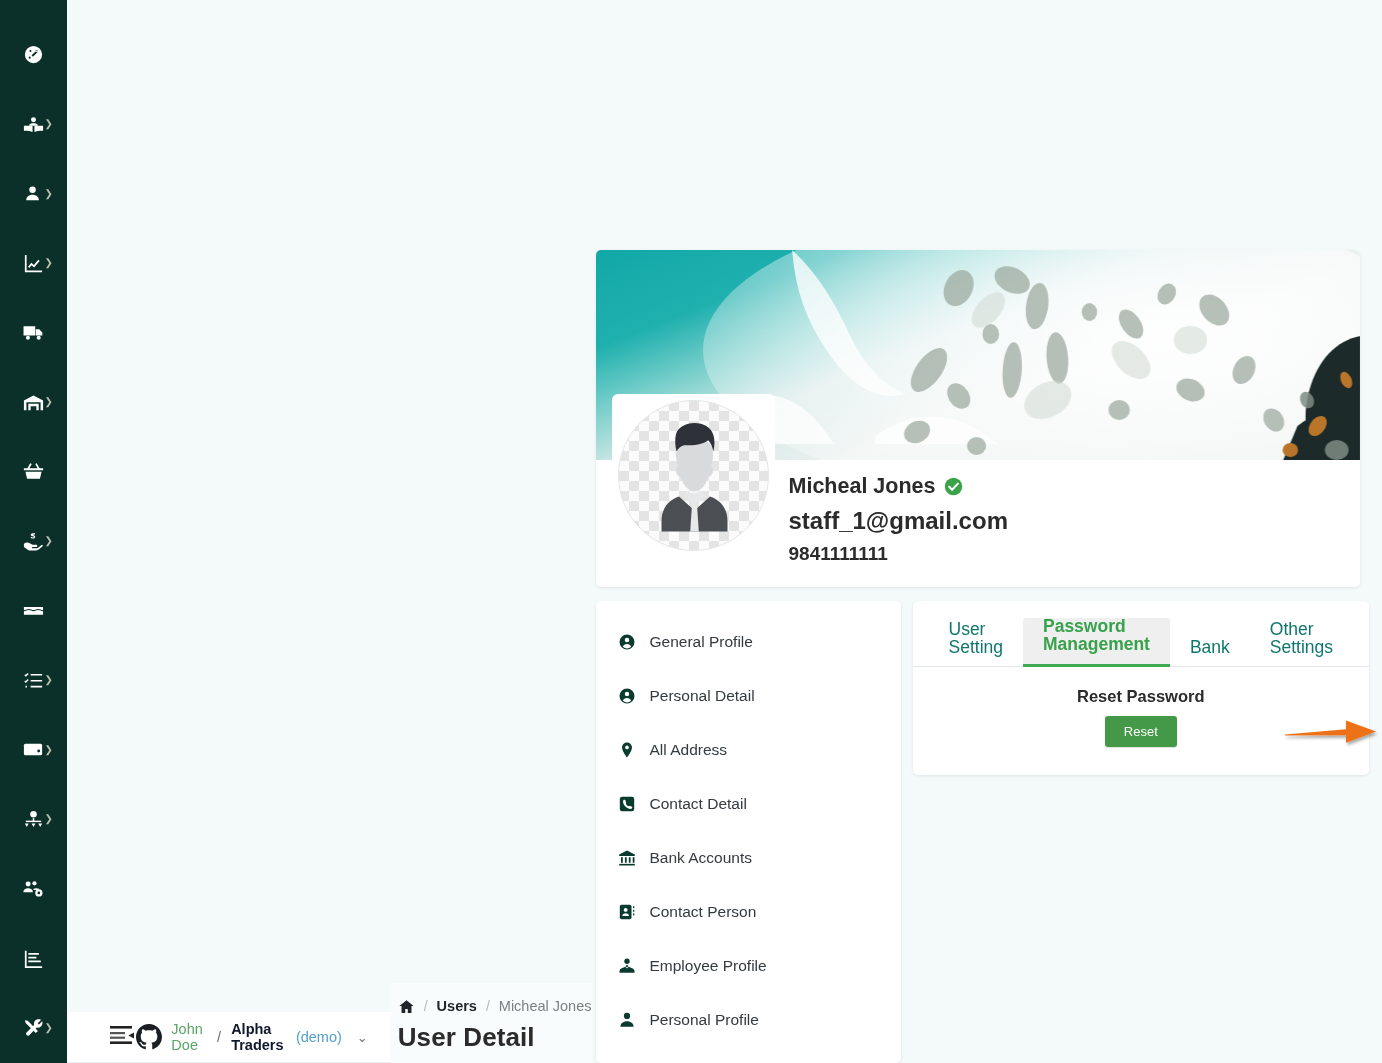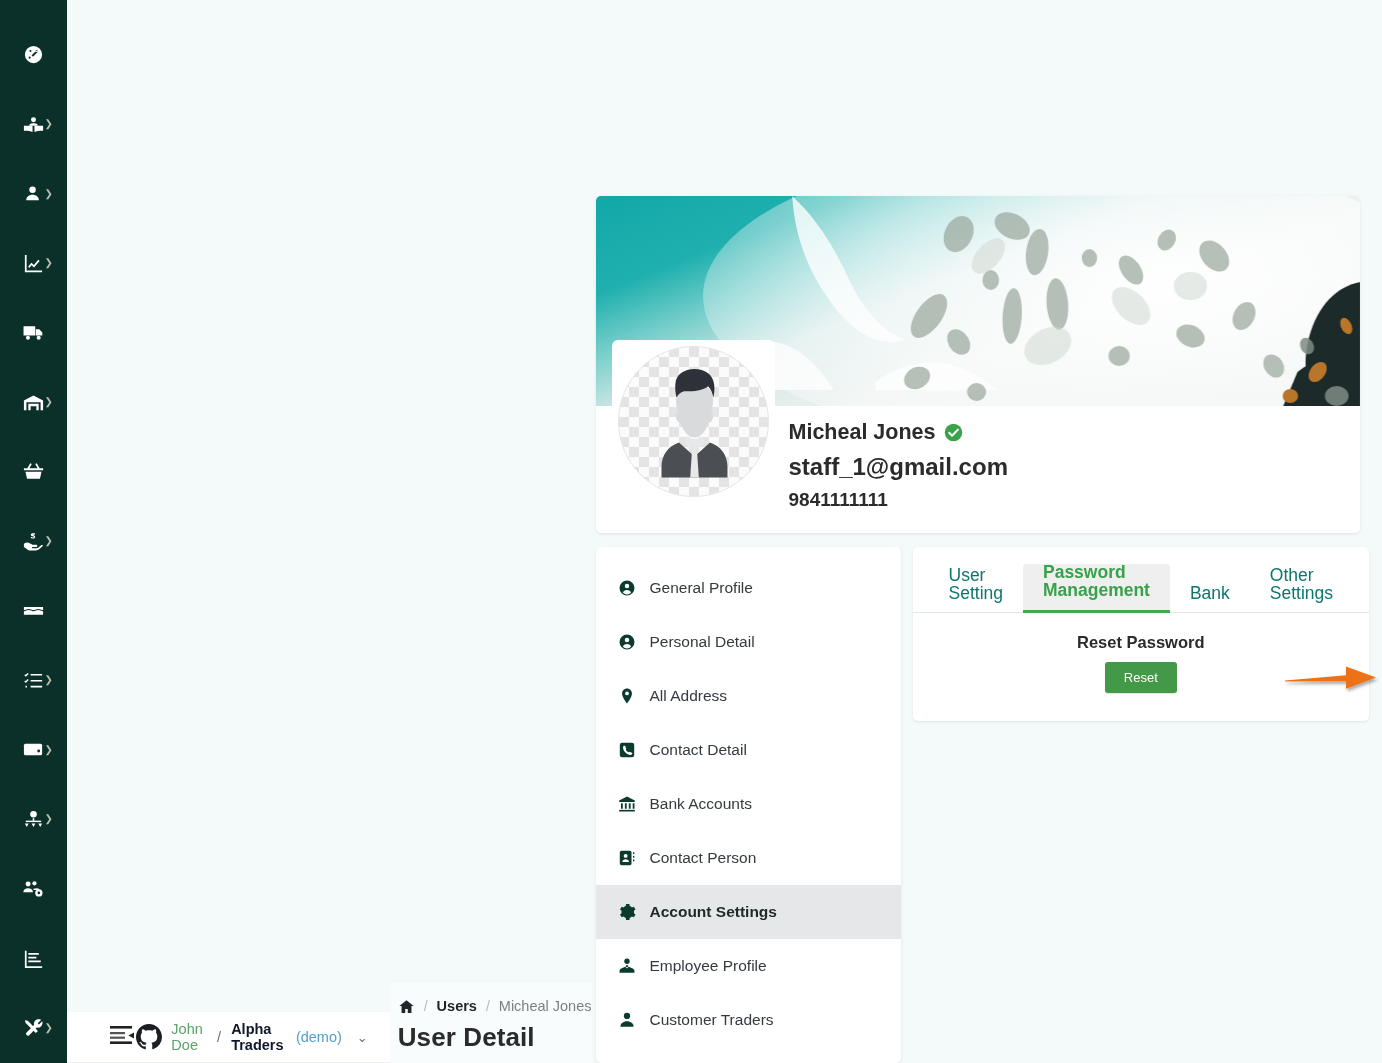--- a/index.html
+++ b/index.html
@@ -612,48 +612,40 @@
                   <circle cx="10.2" cy="9.2" r="2.6" fill="#fff"></circle>
                   <path d="M5.8 17.2c0-2.4 2-3.6 4.4-3.6s4.4 1.2 4.4 3.6z" fill="#fff"></path>
                   <rect x="20" y="4.4" width="1.8" height="2.4"></rect>
                   <rect x="20" y="9.2" width="1.8" height="2.4"></rect>
                   <rect x="20" y="14" width="1.8" height="2.4"></rect>
                 </svg>
             </span>
             <span>Contact Person</span>
           </div>
 
-          <div class="menu-item active">
-            <span class="mi-ic">
-              <svg viewBox="0 0 24 24">
-                  <path d="M12 8.2a3.8 3.8 0 100 7.6 3.8 3.8 0 000-7.6zm9.4 3.8c0-.6-.06-1.2-.17-1.76l2.1-1.6-2.2-3.8-2.5 1a9.2 9.2 0 00-3-1.75L15.2 1.4H10.8l-.43 2.69a9.2 9.2 0 00-3 1.75l-2.5-1-2.2 3.8 2.1 1.6a9.4 9.4 0 000 3.52l-2.1 1.6 2.2 3.8 2.5-1a9.2 9.2 0 003 1.75l.43 2.69h4.4l.43-2.69a9.2 9.2 0 003-1.75l2.5 1 2.2-3.8-2.1-1.6c.11-.56.17-1.16.17-1.76z"></path>
-                </svg>
-            </span>
-            <span>Account Settings</span>
-          </div>
 
           <div class="menu-item">
             <span class="mi-ic">
               <svg viewBox="0 0 24 24">
                   <circle cx="12" cy="5.6" r="3.6"></circle>
                   <path d="M12 10.4l-2 1.8 2 1.8 2-1.8z"></path>
                   <path d="M9.6 13l-5.2 2.2C2.8 15.9 2 17.3 2 19v2h20v-2c0-1.7-.8-3.1-2.4-3.8L14.4 13l-2.4 2.2z"></path>
                 </svg>
             </span>
             <span>Employee Profile</span>
           </div>
 
           <div class="menu-item">
             <span class="mi-ic">
               <svg viewBox="0 0 24 24">
                   <circle cx="12" cy="6.6" r="4.2"></circle>
                   <path d="M3.2 21c0-4.4 3.9-7.4 8.8-7.4s8.8 3 8.8 7.4z"></path>
                 </svg>
             </span>
-            <span>Customer Traders</span>
+            <span>Personal Profile</span>
           </div>
         </aside>
 
         <section class="tabs-card">
           <div class="tabs-row">
             <div class="tab">User Setting</div>
             <div class="tab active">Password Management</div>
             <div class="tab">Bank</div>
             <div class="tab">Other Settings</div>
           </div>

